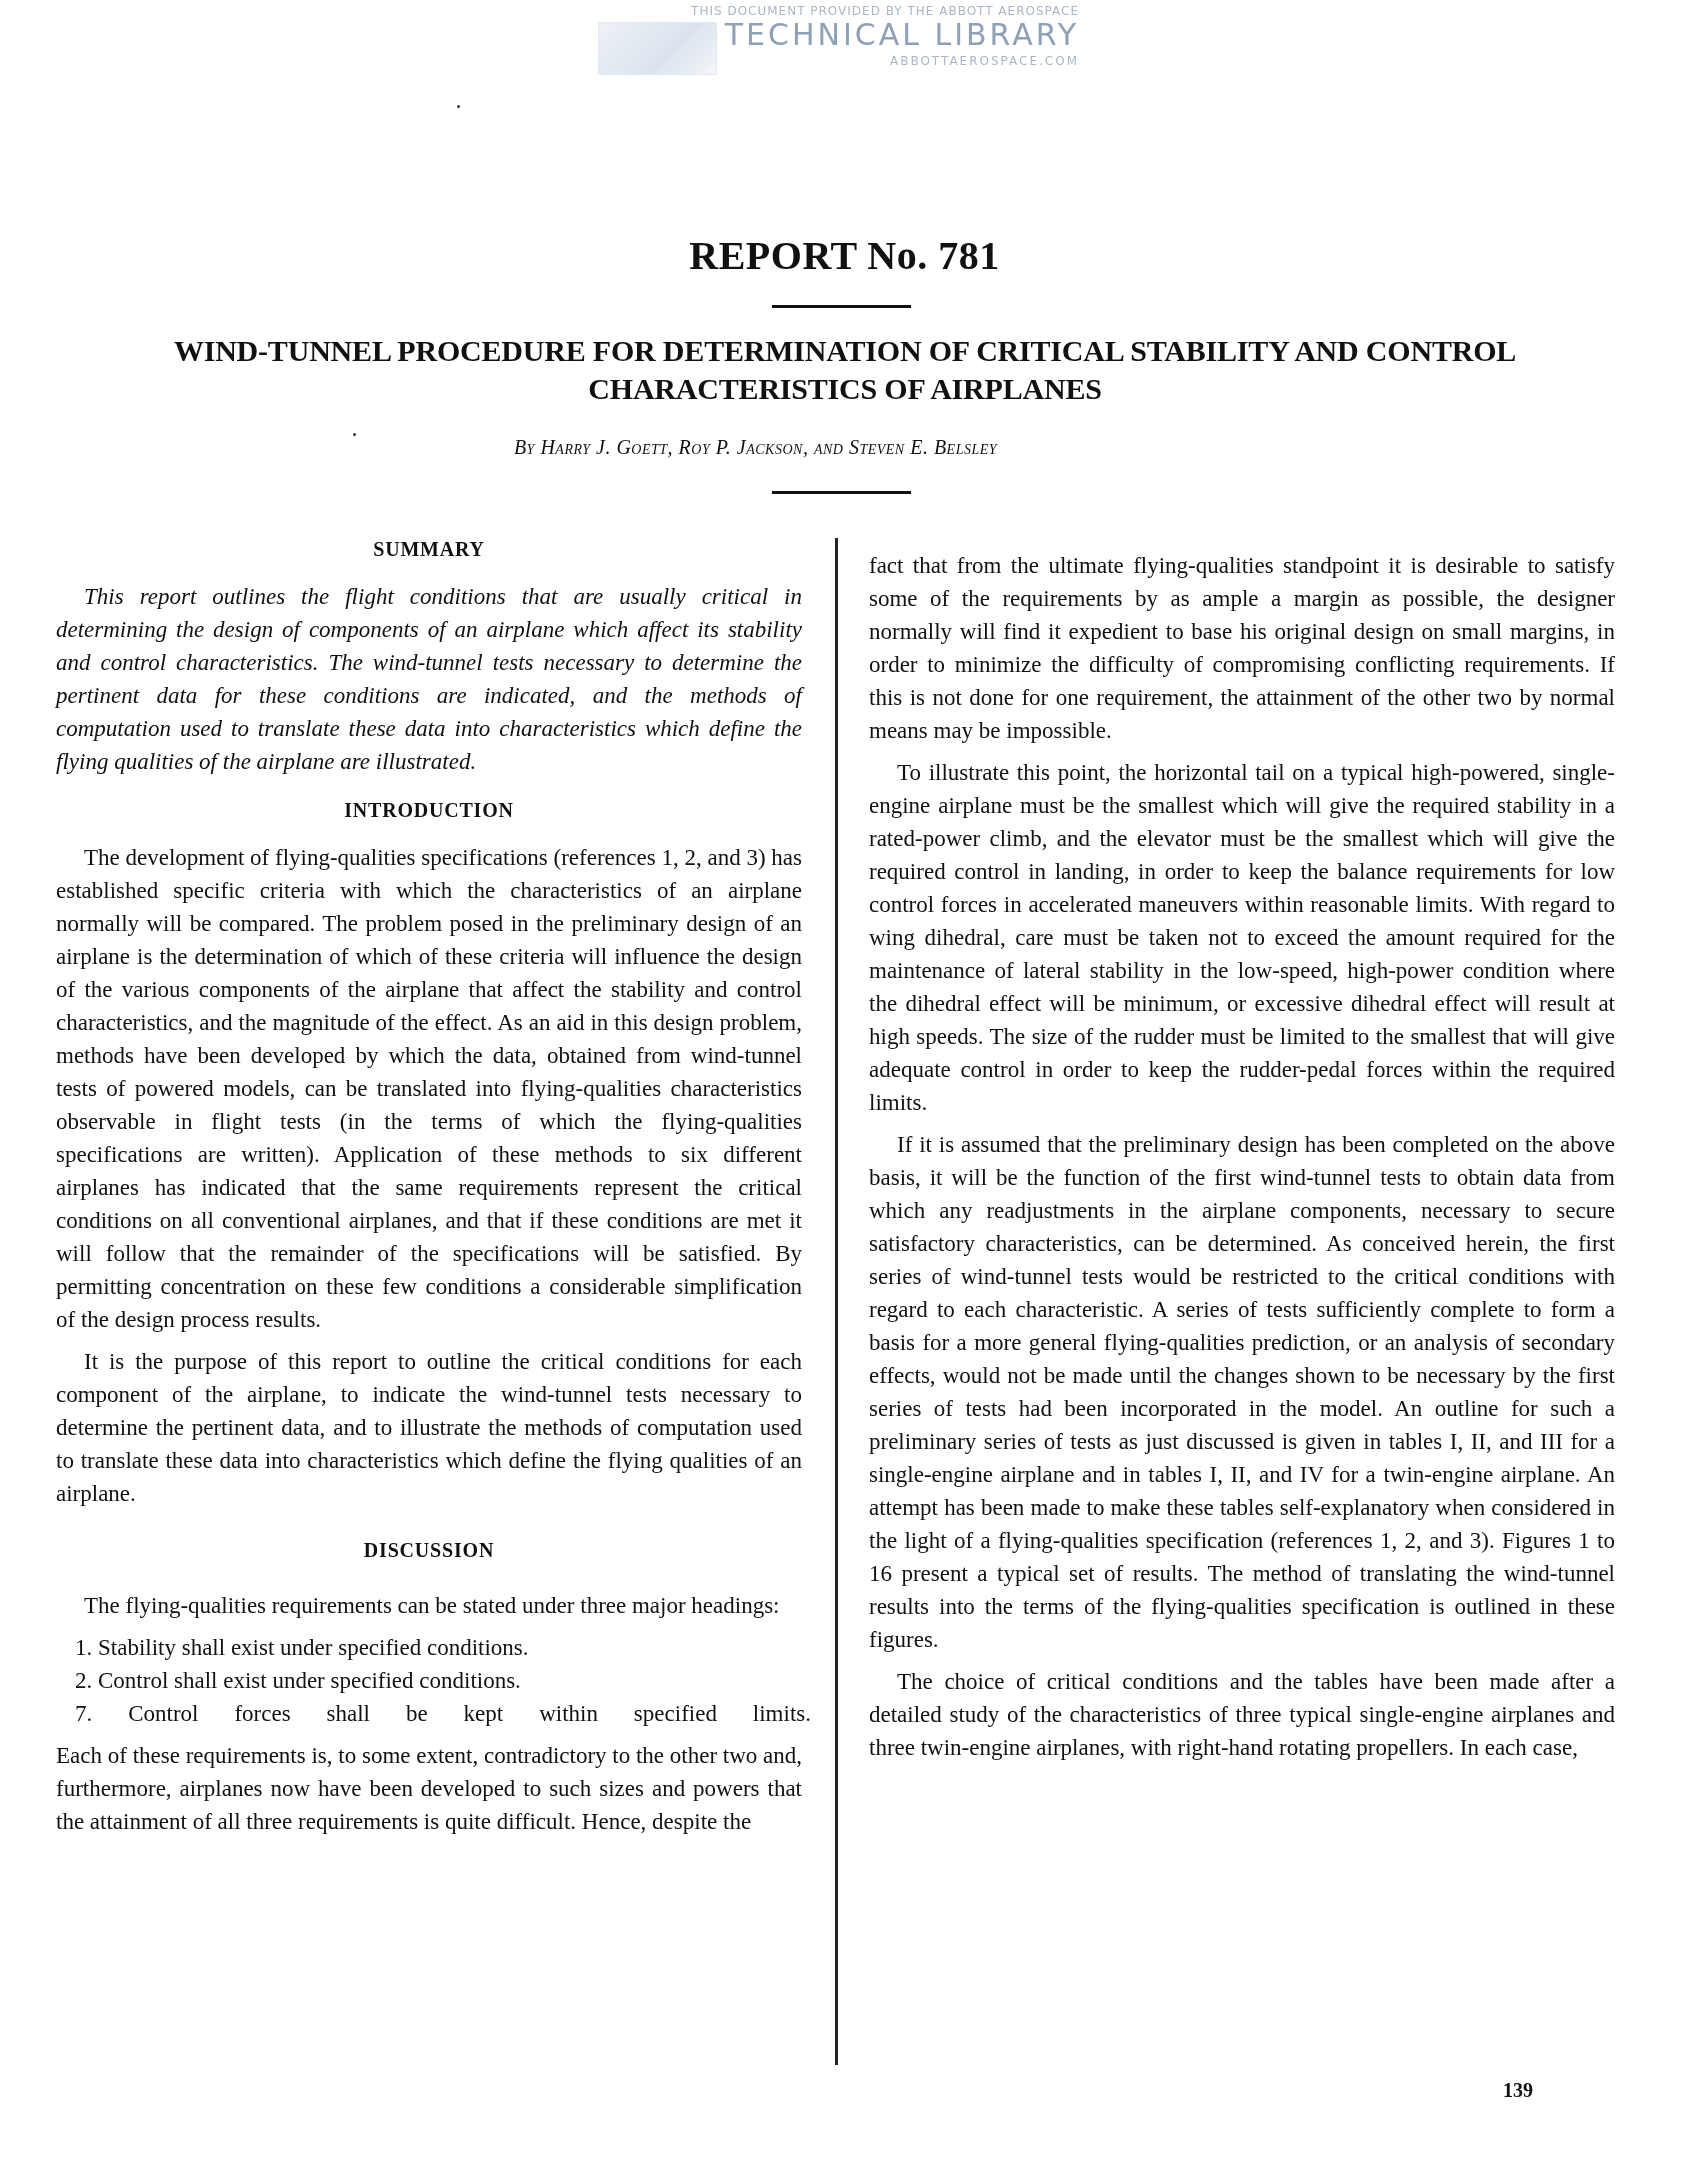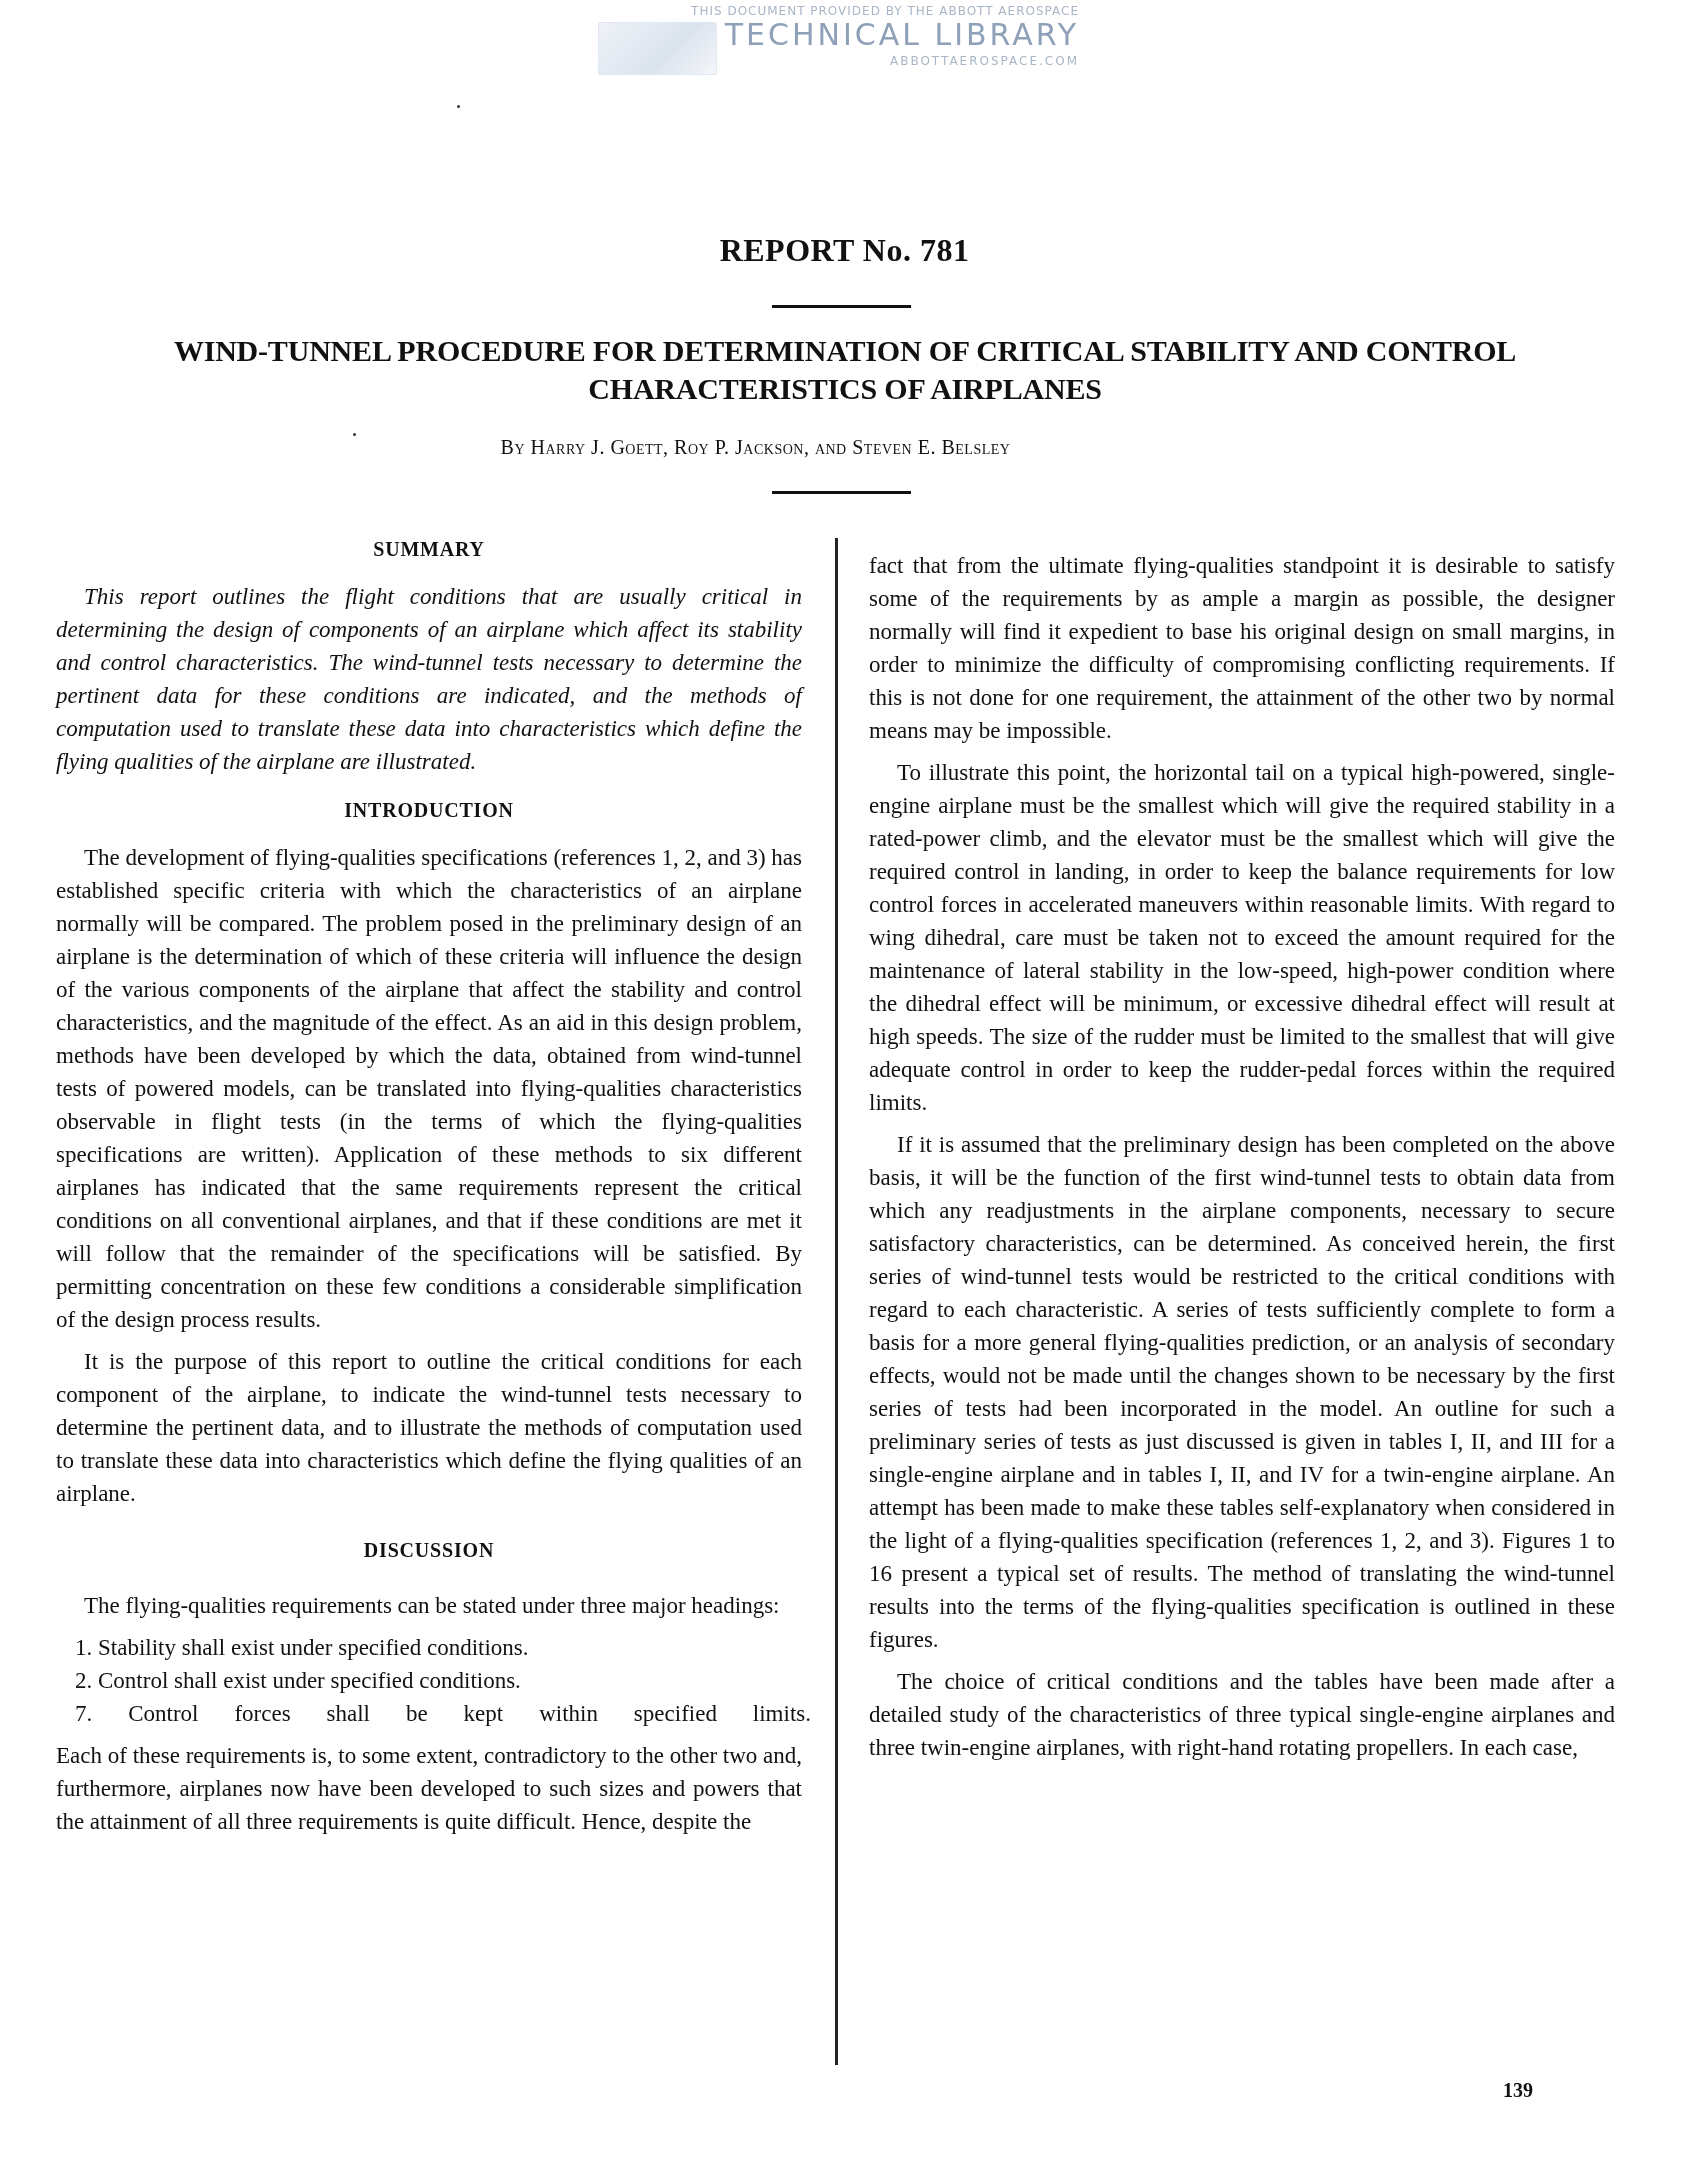--- a/index.html
+++ b/index.html
@@ -4,26 +4,26 @@
 <style>
   html, body { margin: 0; padding: 0; background: #ffffff; }
   body { width: 1689px; height: 2178px; position: relative; overflow: hidden; color: #111; font-family: "DejaVu Serif", "Liberation Serif", serif; }
 
   .watermark { position: absolute; left: 594px; top: 4px; width: 495px; height: 71px; }
   .wm-bg { position: absolute; left: 4px; top: 18px; width: 117px; height: 51px; background: linear-gradient(135deg, #eef2f7 0%, #dbe4ee 60%, #f4f6f9 100%); border: 1px solid #e2e8ef; border-radius: 2px; }
   .wm-line1 { position: absolute; left: 6px; top: 0; width: 479px; text-align: right; font-family: "DejaVu Sans", sans-serif; font-size: 12px; letter-spacing: 1px; color: #a9b6c6; white-space: nowrap; }
   .wm-line2 { position: absolute; left: 36px; top: 14px; width: 449px; text-align: right; font-family: "DejaVu Sans", sans-serif; font-size: 30px; letter-spacing: 3px; color: #8ea1b8; white-space: nowrap; line-height: 34px; }
   .wm-line3 { position: absolute; left: 119px; top: 50px; width: 366px; text-align: right; font-family: "DejaVu Sans", sans-serif; font-size: 12px; letter-spacing: 2px; color: #a9b6c6; white-space: nowrap; }
 
-  .report-no { position: absolute; top: 232px; left: 0; width: 1689px; text-align: center; font-family: "Liberation Serif", serif; font-weight: bold; font-size: 32px; letter-spacing: 0.5px; }
+  .report-no { position: absolute; top: 232px; left: 0; width: 1689px; text-align: center; font-family: "Liberation Serif", serif; font-weight: bold; font-size: 40px; letter-spacing: 0.5px; }
   .rule { position: absolute; left: 772px; width: 139px; height: 3px; background: #111; }
   .rule.r1 { top: 305px; }
   .rule.r2 { top: 491px; }
   .title { position: absolute; top: 332px; left: 40px; width: 1610px; text-align: center; font-family: "Liberation Serif", serif; font-weight: bold; font-size: 30px; line-height: 38px; letter-spacing: -0.2px; }
-  .authors { position: absolute; top: 436px; left: 0; width: 1511px; text-align: center; font-family: "Liberation Serif", serif; font-size: 20px; font-variant: small-caps; letter-spacing: 0.5px; }
+  .authors { position: absolute; top: 436px; left: 0; width: 1511px; text-align: center; font-family: "Liberation Serif", serif; font-size: 20px; font-variant: small-caps; letter-spacing: 0.5px; font-style: italic; }
 
   .col { position: absolute; top: 525px; font-family: "Liberation Serif", serif; font-size: 23px; line-height: 33px; text-align: justify; }
   .col.left { left: 47px; width: 764px; }
   .col.right { left: 860px; width: 764px; top: 540px; }
   .divider { position: absolute; left: 835px; top: 538px; width: 3px; height: 1527px; background: #222; }
 
   .heading { text-align: center; font-family: "Liberation Serif", serif; font-weight: bold; font-size: 20px; letter-spacing: 0.8px; margin: 0; }
   .h-summary { margin-top: 8px; margin-bottom: 14px; }
   .h-intro { margin-top: 16px; margin-bottom: 14px; }
   .h-disc { margin-top: 24px; margin-bottom: 22px; }

